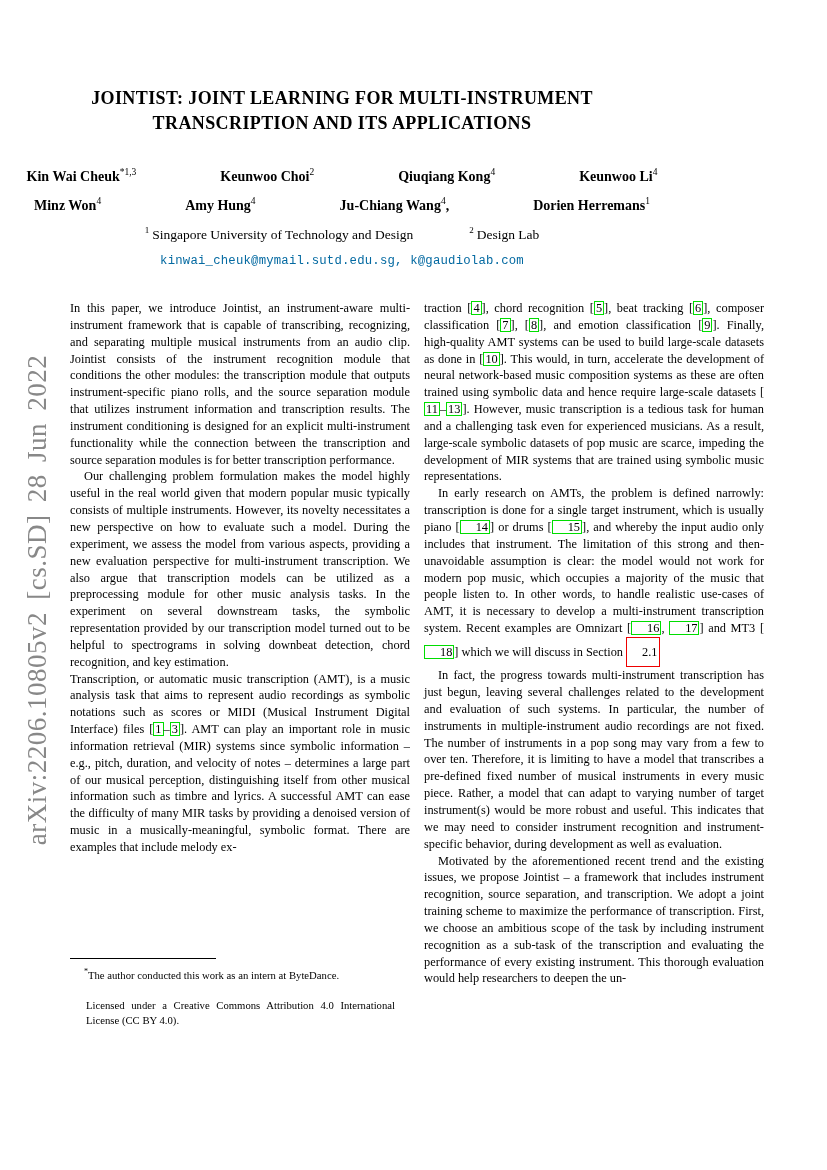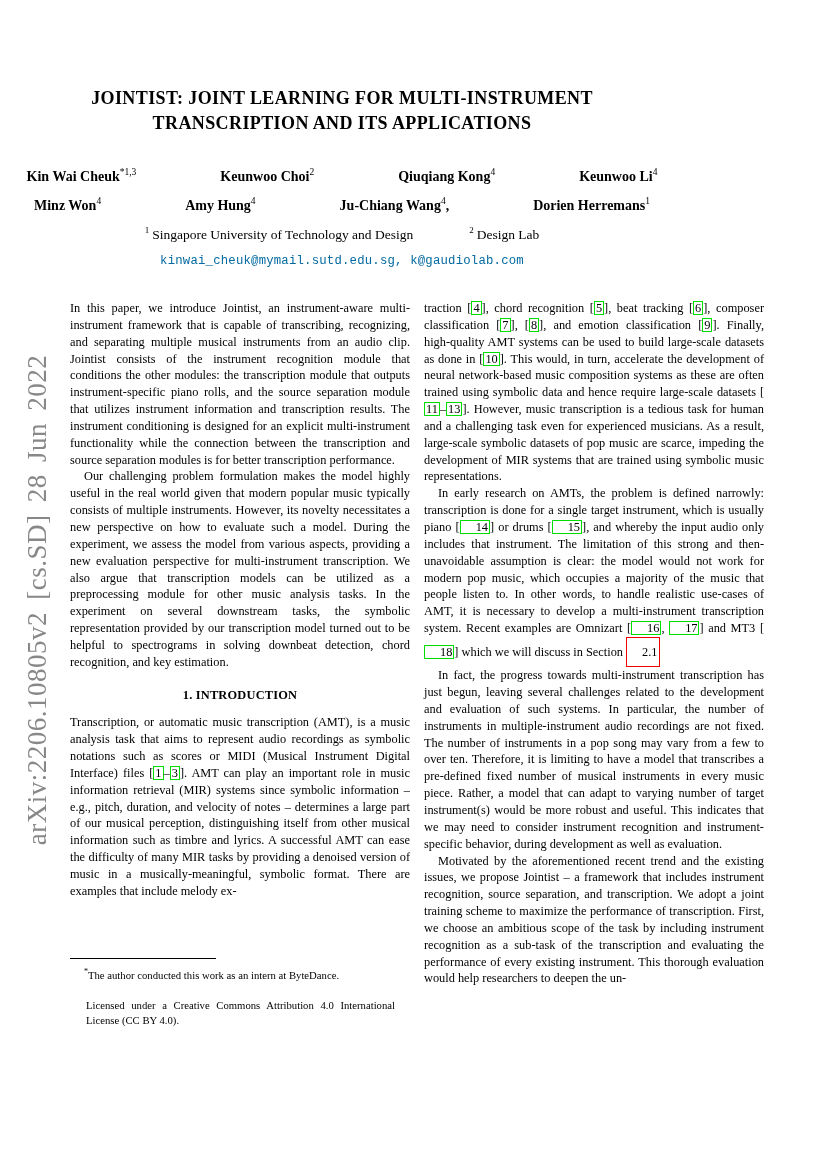--- a/index.html
+++ b/index.html
@@ -150,21 +150,20 @@
         <span class="affil"><sup>2</sup><span>Design Lab</span></span>
       </div>
     </div>
 
     <div class="emails">kinwai_cheuk@mymail.sutd.edu.sg, k@gaudiolab.com</div>
   </div>
 
   <section class="col col-left">
     <p>In this paper, we introduce Jointist, an instrument-aware multi-instrument framework that is capable of transcribing, recognizing, and separating multiple musical instruments from an audio clip. Jointist consists of the instrument recognition module that conditions the other modules: the transcription module that outputs instrument-specific piano rolls, and the source separation module that utilizes instrument information and transcription results. The instrument conditioning is designed for an explicit multi-instrument functionality while the connection between the transcription and source separation modules is for better transcription performance.</p>
     <p class="indent">Our challenging problem formulation makes the model highly useful in the real world given that modern popular music typically consists of multiple instruments. However, its novelty necessitates a new perspective on how to evaluate such a model. During the experiment, we assess the model from various aspects, providing a new evaluation perspective for multi-instrument transcription. We also argue that transcription models can be utilized as a preprocessing module for other music analysis tasks. In the experiment on several downstream tasks, the symbolic representation provided by our transcription model turned out to be helpful to spectrograms in solving downbeat detection, chord recognition, and key estimation.</p>
-    <h2 class="intro-h">1.  INTRODUCTION</h2>
     <p>Transcription, or automatic music transcription (AMT), is a music analysis task that aims to represent audio recordings as symbolic notations such as scores or MIDI (Musical Instrument Digital Interface) files [<span class="box-green">1</span>–<span class="box-green">3</span>]. AMT can play an important role in music information retrieval (MIR) systems since symbolic information – e.g., pitch, duration, and velocity of notes – determines a large part of our musical perception, distinguishing itself from other musical information such as timbre and lyrics. A successful AMT can ease the difficulty of many MIR tasks by providing a denoised version of music in a musically-meaningful, symbolic format. There are examples that include melody ex-</p>
   </section>
 
   <div class="footnote">
     <div class="fn-rule"></div>
     <p class="fn-star"><sup>*</sup><span>The author conducted this work as an intern at ByteDance.</span></p>
     <p class="fn-license">Licensed under a Creative Commons Attribution 4.0 International License (CC BY 4.0).</p>
   </div>
 
   <section class="col col-right">

